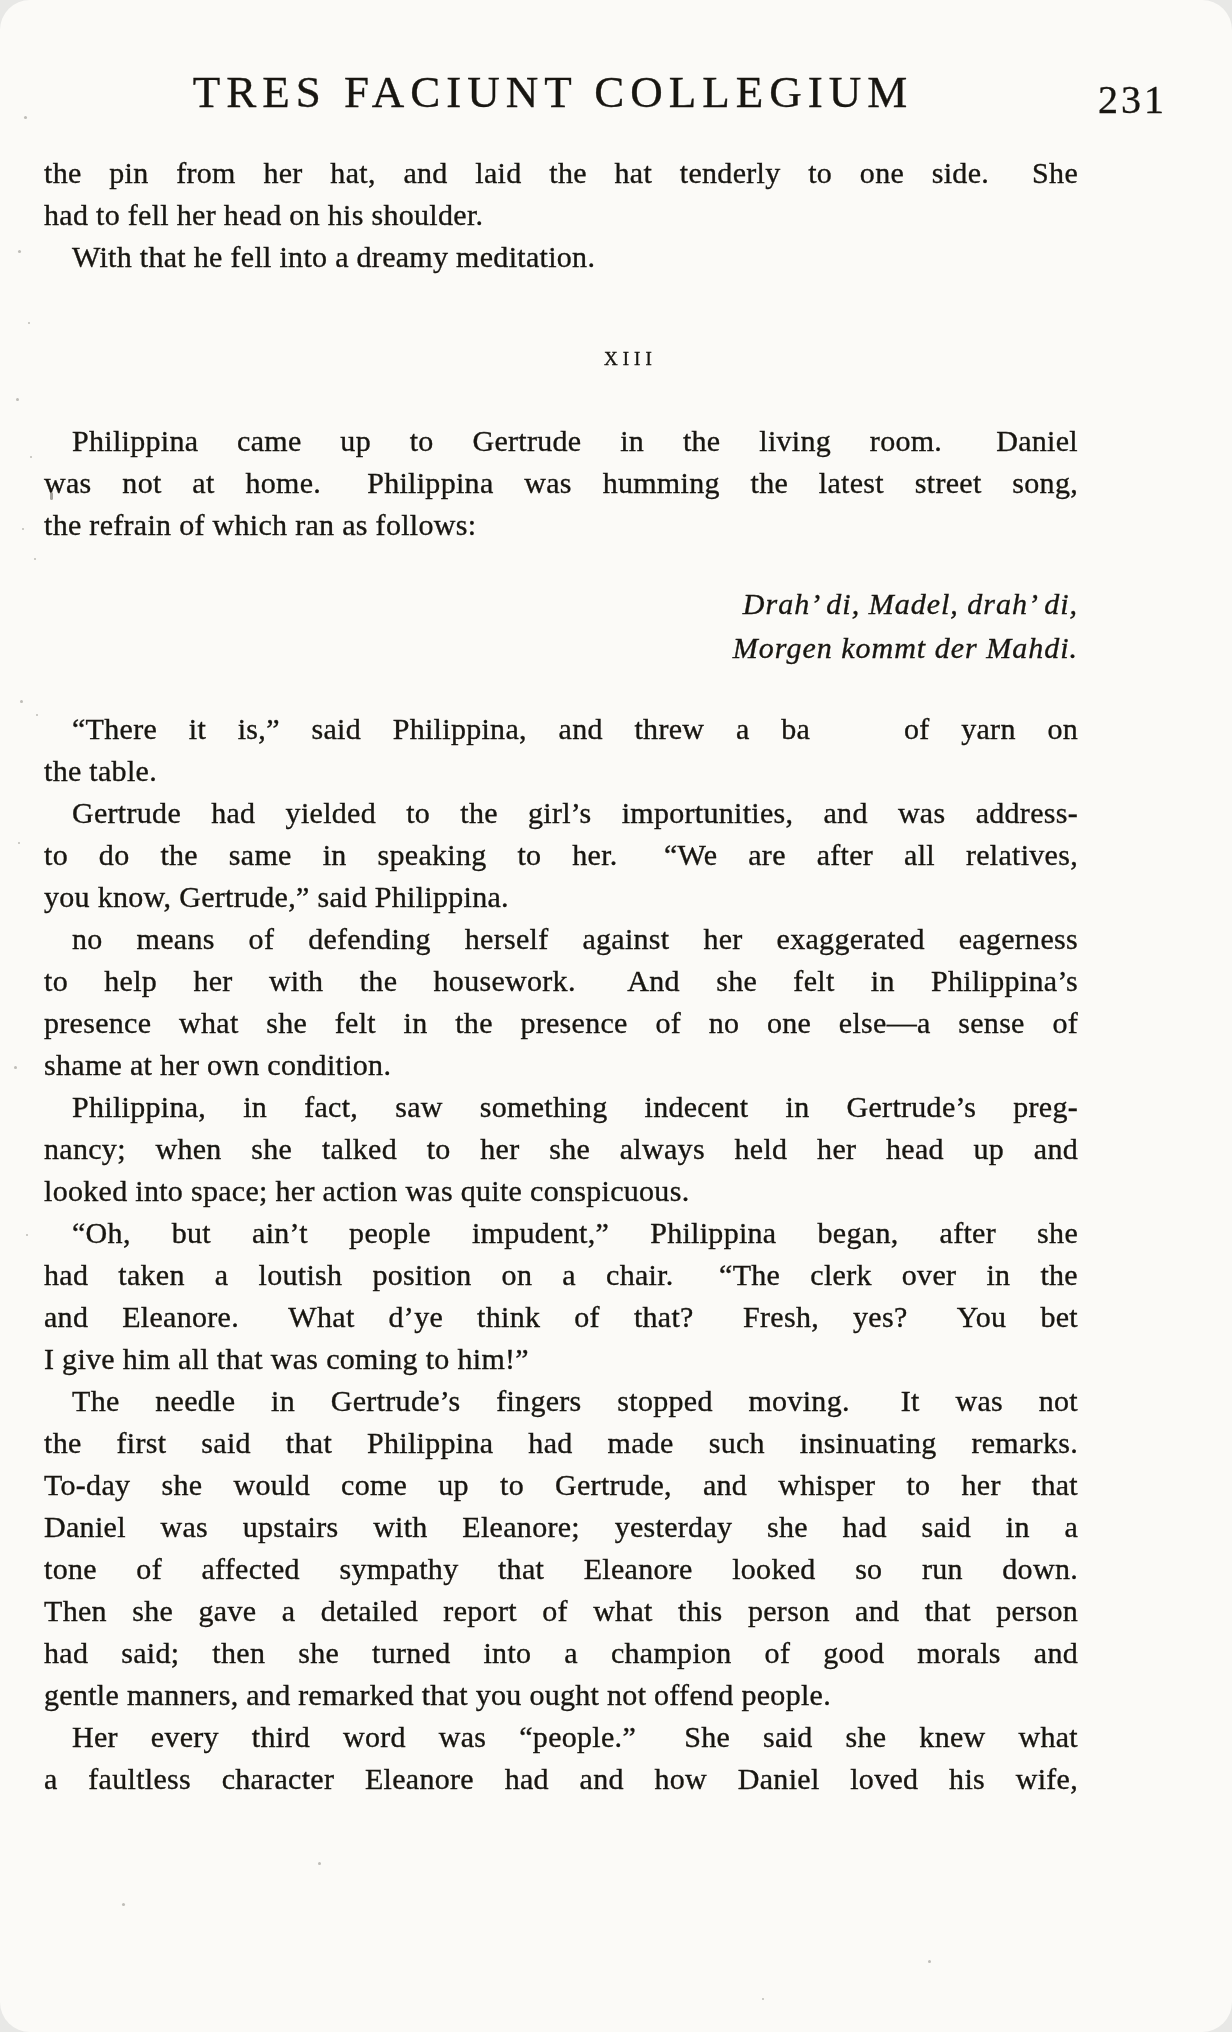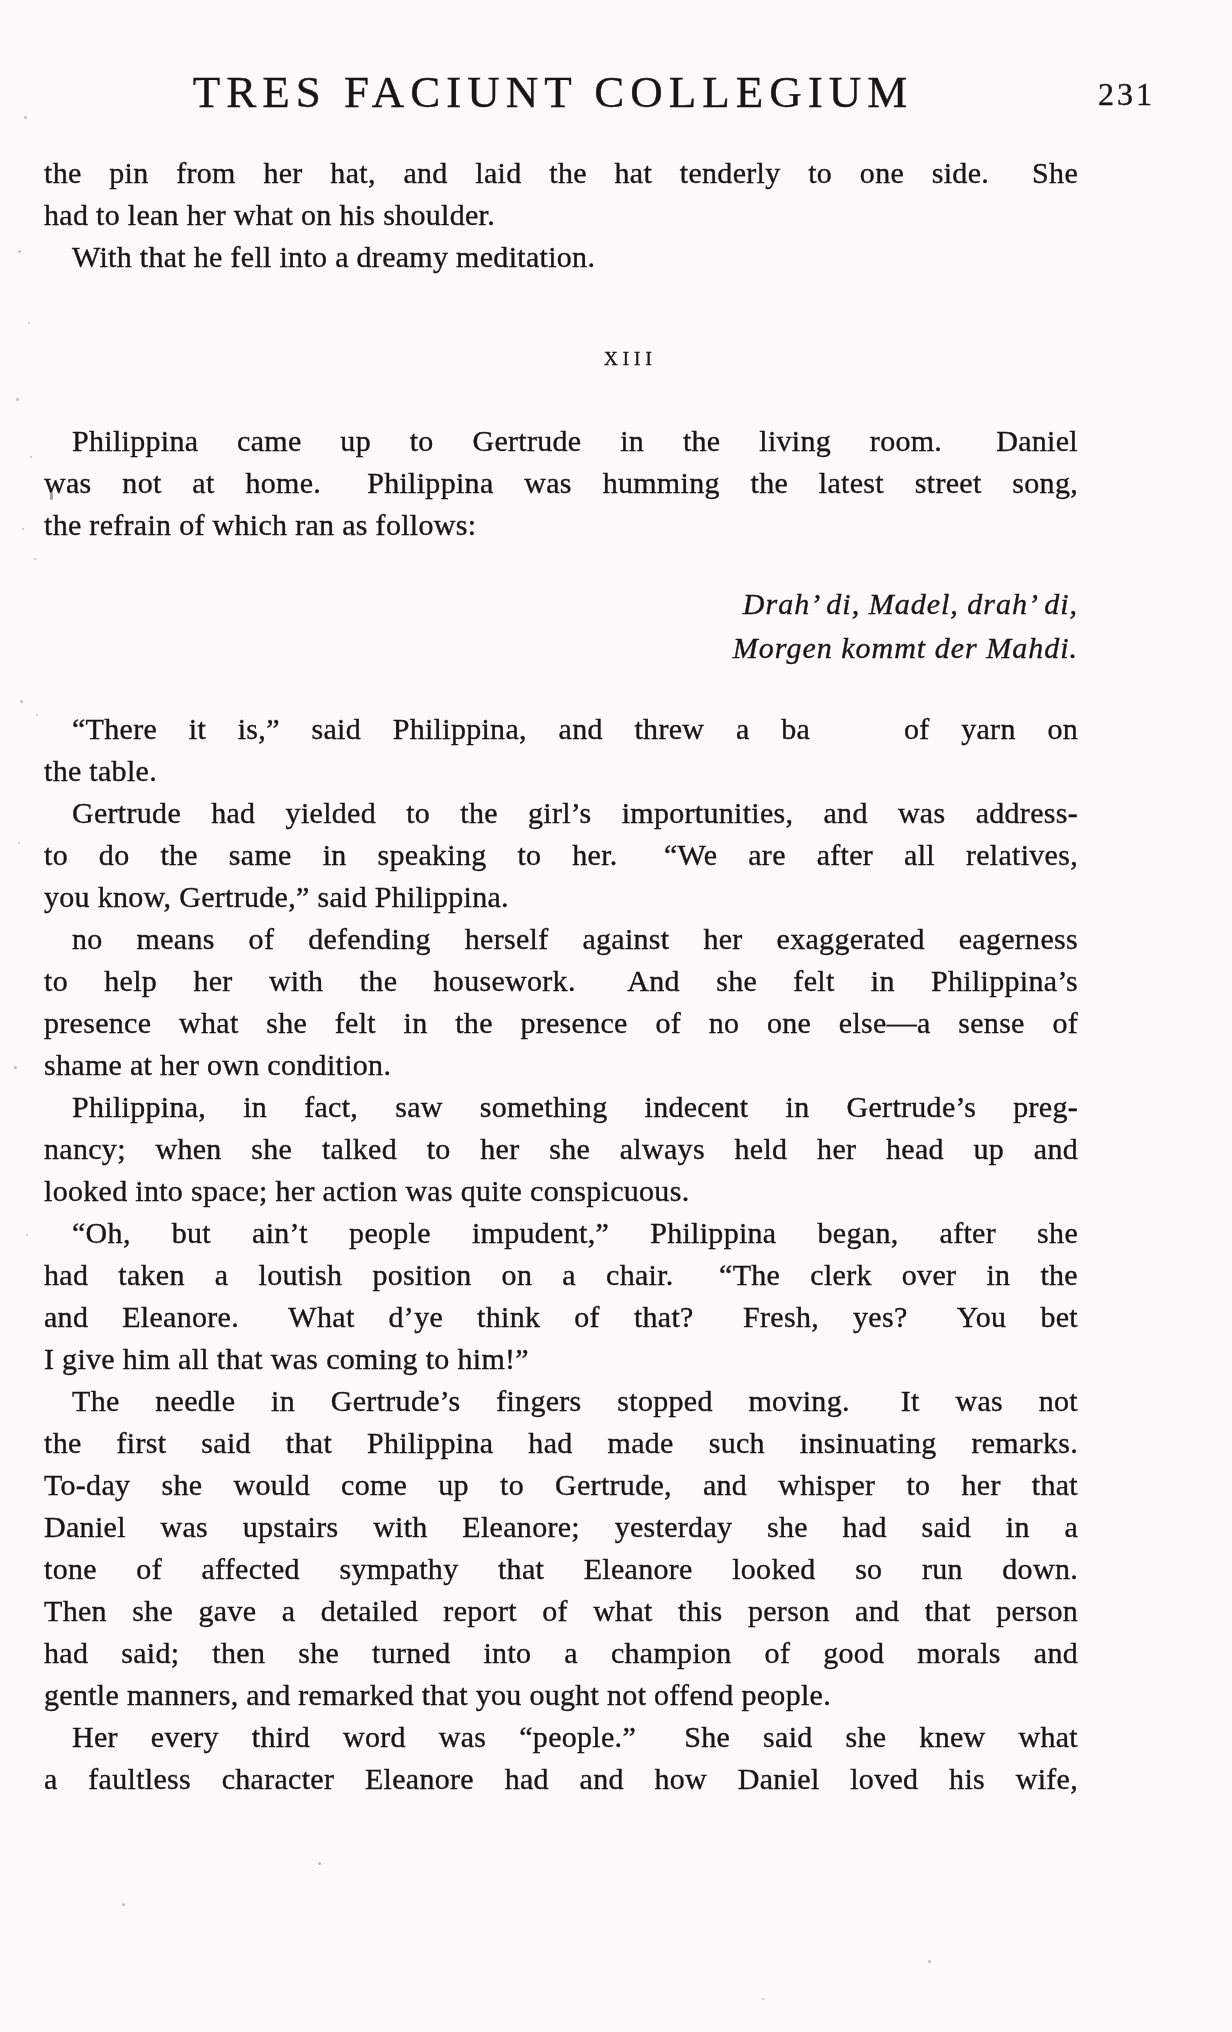--- a/index.html
+++ b/index.html
@@ -6,40 +6,41 @@
   body { background: #e8e8e6; }
   .page {
     position: relative;
     width: 1232px;
     height: 2032px;
     margin: 0 auto;
     background: #fbfaf7;
     color: #181611;
     font-family: "Liberation Serif", "DejaVu Serif", serif;
     overflow: hidden;
+    border-radius: 30px;
     -webkit-text-stroke: 0.35px;
   }
   .running-header {
     position: absolute;
     top: 66px;
     left: 36px;
     width: 1034px;
     height: 56px;
   }
   .header-title {
     text-align: center;
     font-size: 45px;
     letter-spacing: 6px;
     white-space: nowrap;
   }
   .page-number {
     position: absolute;
     top: 10px;
     left: 1062px;
-    font-size: 32px;
+    font-size: 40px;
     letter-spacing: 3px;
   }
   .body-text {
     position: absolute;
     top: 152px;
     left: 44px;
     width: 1034px;
     font-size: 30px;
     line-height: 42px;
     letter-spacing: 0.3px;
@@ -70,21 +71,21 @@
 <div class="page" style="background: rgb(251, 250, 247); color: rgb(24, 22, 17);">
 
   <div class="running-header">
     <div class="header-title">TRES FACIUNT COLLEGIUM</div>
     <div class="page-number">231</div>
   </div>
 
   <div class="body-text">
       <div class="para prose">
         <div class="line">the pin from her hat, and laid the hat tenderly to one side.  She</div>
-        <div class="line last">had to lean her what on his shoulder.</div>
+        <div class="line last">had to fell her head on his shoulder.</div>
       </div>
       <div class="para prose indent">
         <div class="line last">With that he fell into a dreamy meditation.</div>
       </div>
       <div class="para heading">
         <div class="line last">XIII</div>
       </div>
       <div class="para prose indent">
         <div class="line">Philippina came up to Gertrude in the living room.  Daniel</div>
         <div class="line">was not at home.  Philippina was humming the latest street song,</div>

